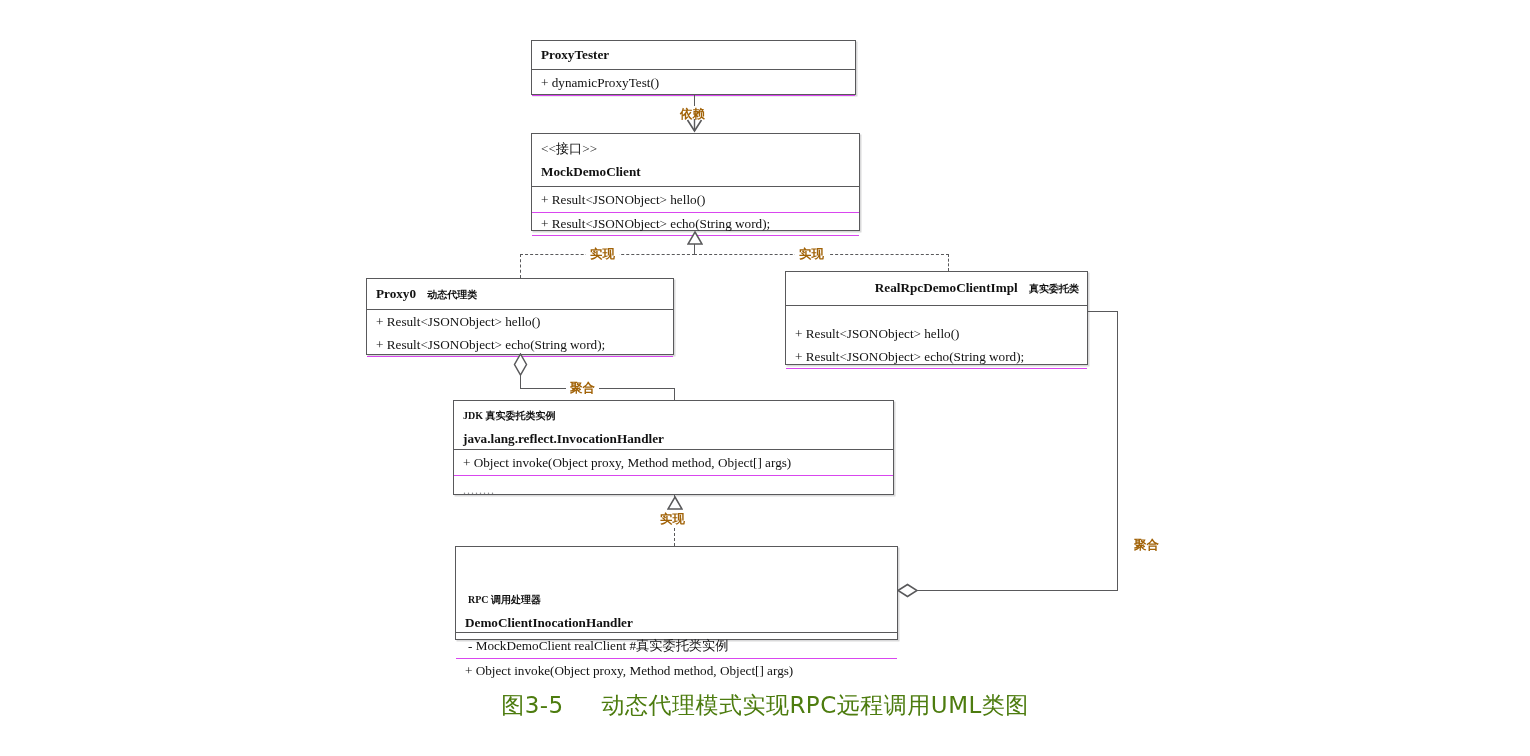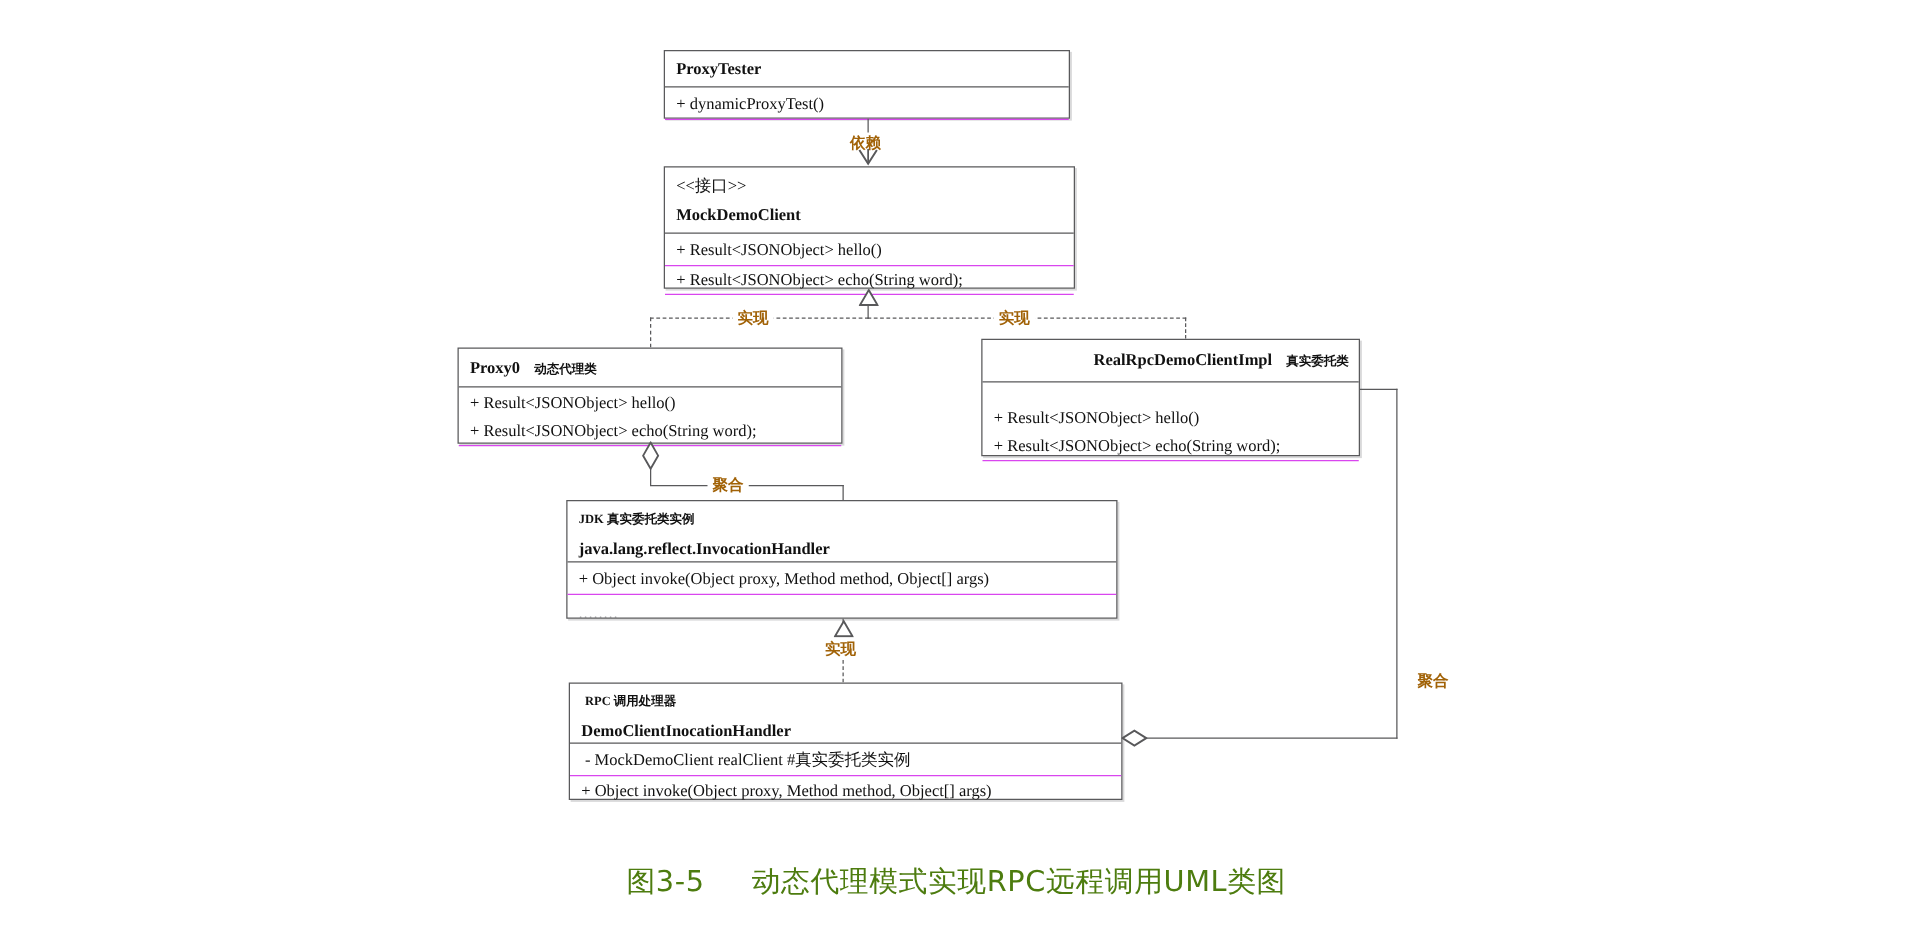--- a/index.html
+++ b/index.html
@@ -212,21 +212,21 @@
   <div class="tri-up" style="left:667px; top:496px;">
     <svg width="16" height="14" viewBox="0 0 16 14">
       <path d="M8 1 L15 13 L1 13 Z" fill="#ffffff" stroke="#59595b" stroke-width="1.5"></path>
     </svg>
   </div>
   <div class="edge-label" style="left:656px; top:511px;">实现</div>
   <div class="conn-v dashed" style="left:674px; top:528px; height:18px;"></div>
 
   <div class="uml-box" style="left:455px; top:546px; width:443px; height:94px;">
     <div class="uml-section" style="height:47px;">
-      <div class="uml-line cjk" style="padding-top:5px; padding-left:12px;">RPC 调用处理器</div>
+      <div class="uml-line cjk" style="padding-top:5px; padding-left:12px;margin-top:38px;">RPC 调用处理器</div>
       <div class="uml-line title">DemoClientInocationHandler</div>
     </div>
     <div class="uml-section" style="height:47px;">
       <div class="uml-line thin-sep" style="padding-top:3px; padding-left:12px;">-   MockDemoClient  realClient     #真实委托类实例</div>
       <div class="uml-line" style="padding-top:2px;">+  Object invoke(Object proxy, Method method, Object[] args)</div>
     </div>
   </div>
 
   <div class="conn-h" style="left:1088px; top:311px; width:30px;"></div>
   <div class="conn-v" style="left:1117px; top:311px; height:280px;"></div>

